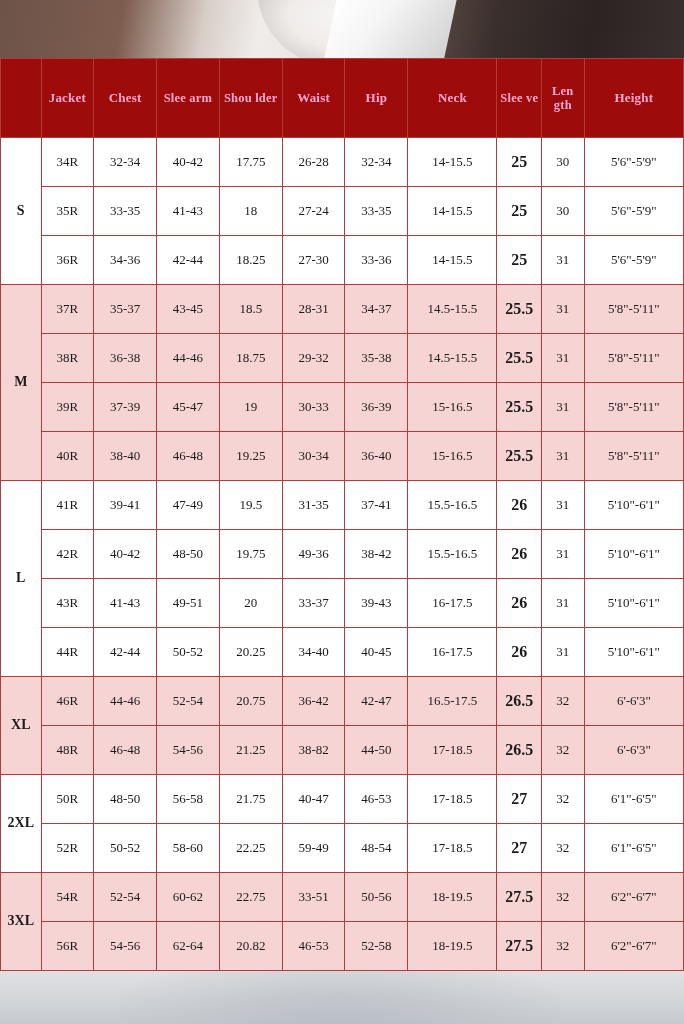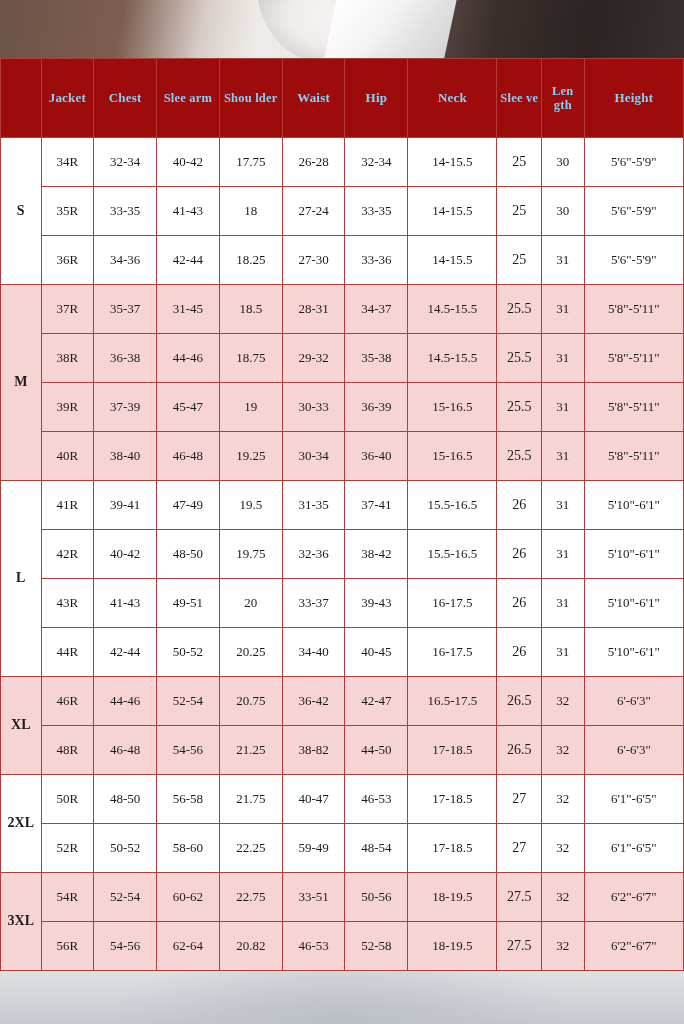--- a/index.html
+++ b/index.html
@@ -83,21 +83,21 @@
   table.size-chart th,
   table.size-chart td {
     border: 1px solid #b23b3b;
     text-align: center;
     vertical-align: middle;
     padding: 0;
     line-height: 1.15;
   }
   thead th {
     background: #9e0b0b;
-    color: #7dd3fc;
+    color: #f9a8d4;
     font-weight: bold;
     font-size: 13px;
     height: 78px;
     border-color: #c05a5a;
     letter-spacing: 0.2px;
   }
   thead th.narrow {
     font-size: 12.5px;
   }
   tbody td {
@@ -108,22 +108,22 @@
     background: #f7d4d4;
   }
   tbody tr.band-white td {
     background: #ffffff;
   }
   td.group-cell {
     font-weight: bold;
     font-size: 14px;
   }
   td.sleeve-cell {
-    font-weight: normal;
-    font-size: 14px;
+    font-weight: bold;
+    font-size: 16px;
   }
   
   col.c-group   { width: 40px; }
   col.c-jacket  { width: 52px; }
   col.c-chest   { width: 62px; }
   col.c-over    { width: 62px; }
   col.c-shoul   { width: 62px; }
   col.c-waist   { width: 62px; }
   col.c-hip     { width: 62px; }
   col.c-neck    { width: 88px; }
@@ -207,21 +207,21 @@
             <td>33-36</td>
             <td>14-15.5</td>
             <td class="sleeve-cell">25</td>
             <td>31</td>
             <td>5'6"-5'9"</td>
           </tr>
           <tr class="band-pink">
             <td class="group-cell" rowspan="4">M</td>
             <td>37R</td>
             <td>35-37</td>
-            <td>31-45</td>
+            <td>43-45</td>
             <td>18.5</td>
             <td>28-31</td>
             <td>34-37</td>
             <td>14.5-15.5</td>
             <td class="sleeve-cell">25.5</td>
             <td>31</td>
             <td>5'8"-5'11"</td>
           </tr>
           <tr class="band-pink">
             <td>38R</td>
@@ -270,21 +270,21 @@
             <td>15.5-16.5</td>
             <td class="sleeve-cell">26</td>
             <td>31</td>
             <td>5'10"-6'1"</td>
           </tr>
           <tr class="band-white">
             <td>42R</td>
             <td>40-42</td>
             <td>48-50</td>
             <td>19.75</td>
-            <td>32-36</td>
+            <td>49-36</td>
             <td>38-42</td>
             <td>15.5-16.5</td>
             <td class="sleeve-cell">26</td>
             <td>31</td>
             <td>5'10"-6'1"</td>
           </tr>
           <tr class="band-white">
             <td>43R</td>
             <td>41-43</td>
             <td>49-51</td>

